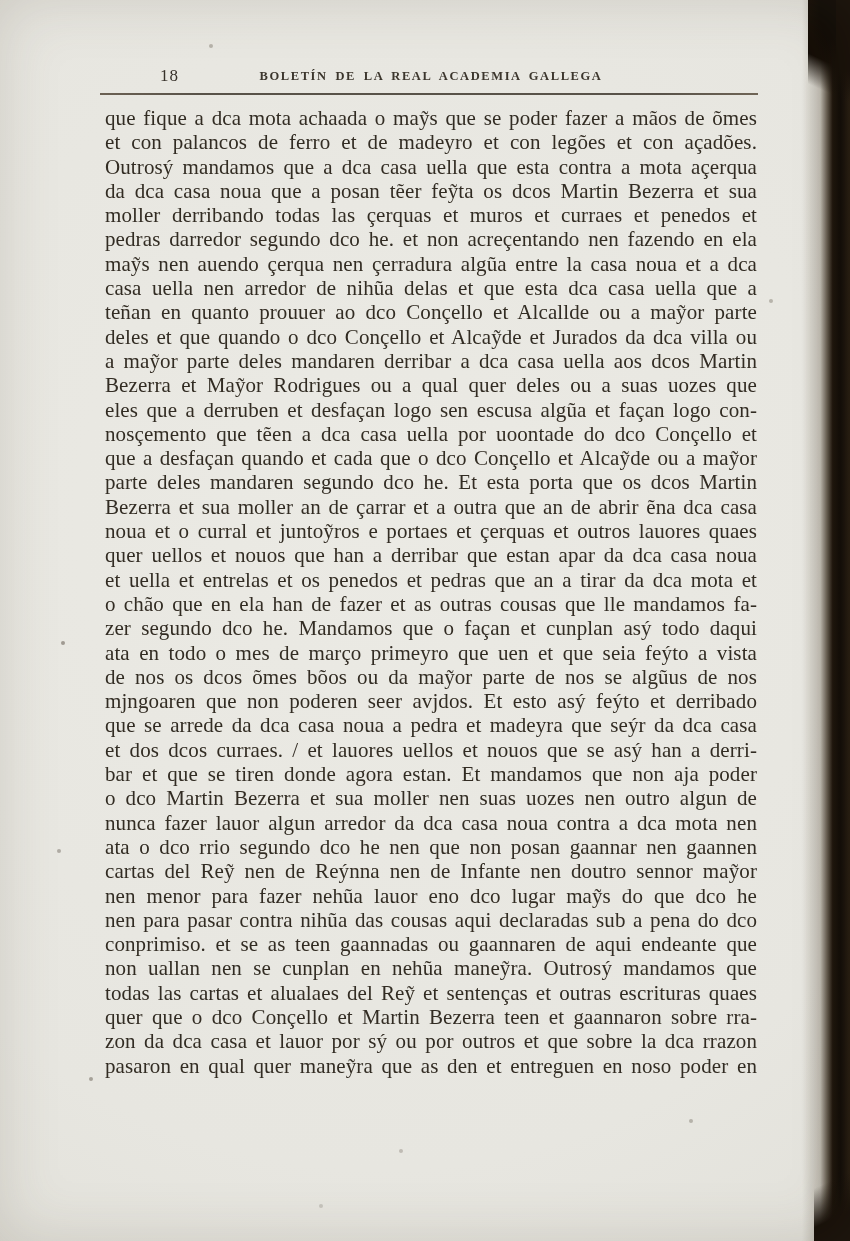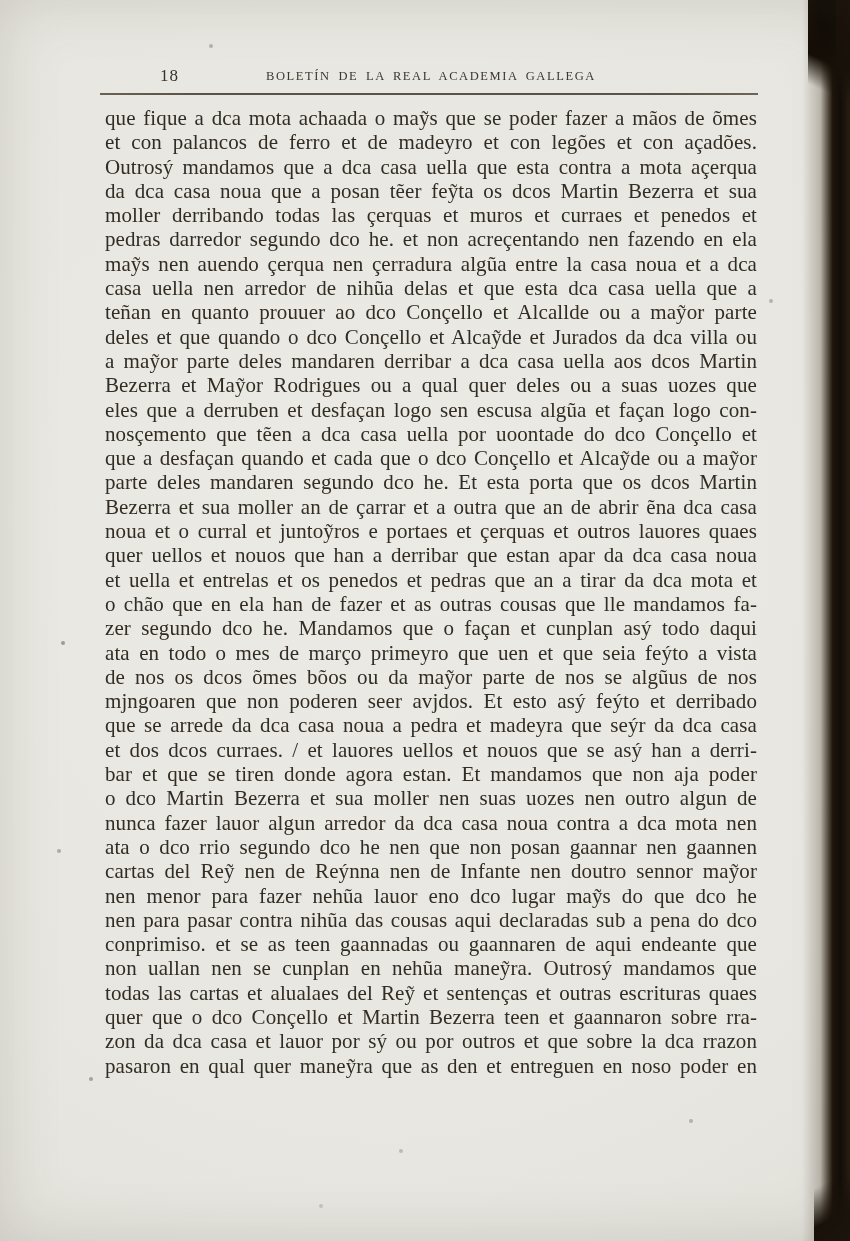--- a/index.html
+++ b/index.html
@@ -18,21 +18,21 @@
   
   .page-header{
     position:absolute;left:105px;top:66px;width:652px;height:24px;
     text-align:center;
   }
   .page-number{
     position:absolute;left:55px;top:0;
     font-size:17px;color:#37312a;letter-spacing:1px;
   }
   .journal-title{
-    font-size:12.5px;font-weight:normal;color:#3c362d;
+    font-size:12.5px;font-weight:bold;color:#3c362d;
     letter-spacing:1.6px;word-spacing:3px;
   }
   .header-rule{
     position:absolute;left:100px;top:93px;width:658px;height:2px;
     background:linear-gradient(to right,#55493a,#3f382e 15%,#3f382e 85%,#5a4e3e);
     opacity:.85;
   }
 
   
   .body-text{

